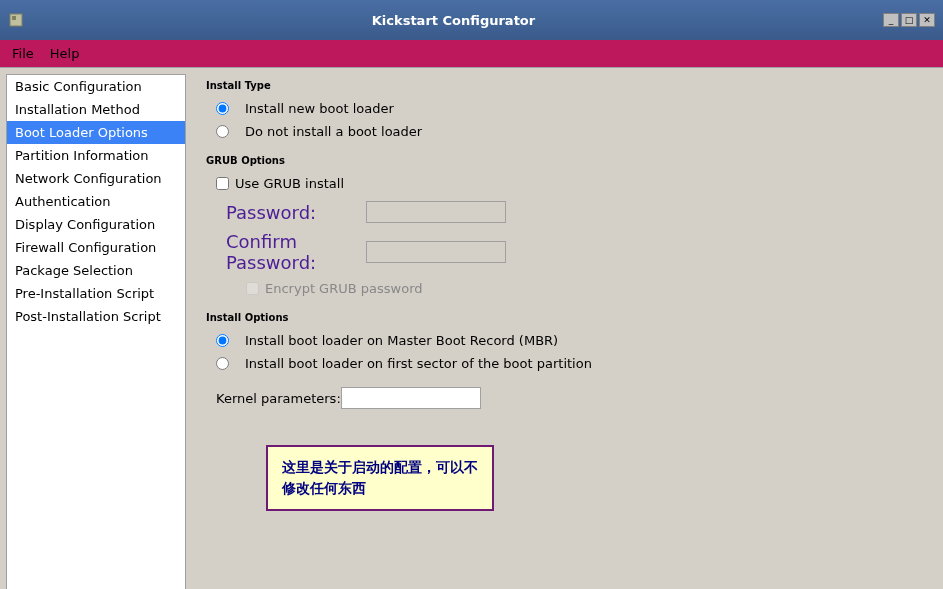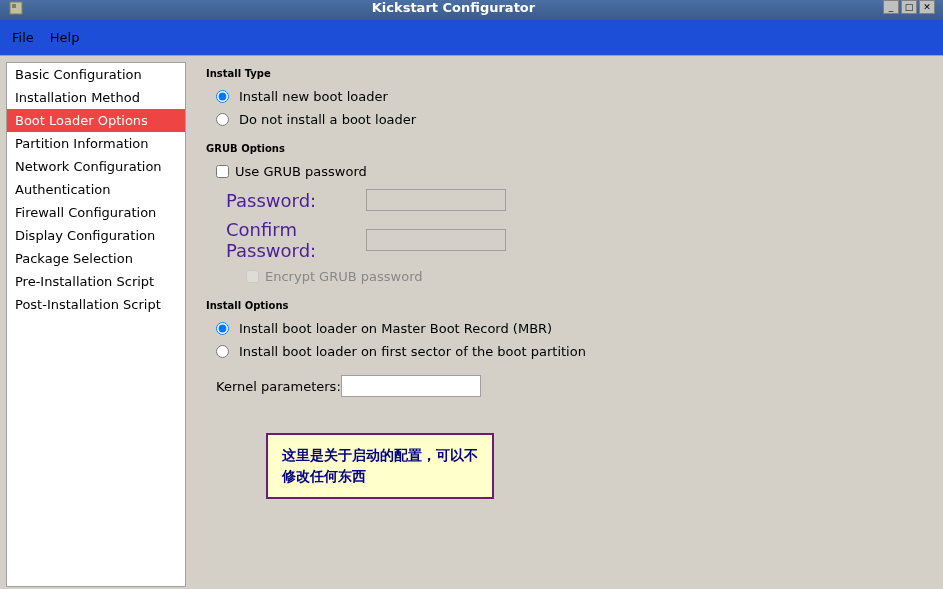--- a/index.html
+++ b/index.html
@@ -8,24 +8,25 @@
       font-size: 13px;
       background: #d4d0c8;
       width: 943px;
       height: 589px;
       overflow: hidden;
     }
 
     
     .title-bar {
       background: linear-gradient(to bottom, #4a6fa5 0%, #3a5a8a 100%);
-      height: 20px;
-      display: flex;
+      height: 40px;
+      display: flex;
+      align-items: center;
       justify-content: space-between;
-      padding: 0 8px;
+      padding: 8px 8px;
       user-select: none;
     }
     .title-bar-icon {
       width: 16px;
       height: 16px;
       display: flex;
       align-items: center;
     }
     .title-bar-title {
       color: white;
@@ -45,22 +46,22 @@
       border: 1px solid #808080;
       display: flex;
       align-items: center;
       justify-content: center;
       font-size: 9px;
       cursor: pointer;
     }
 
     
     .menu-bar {
-      background: #1d4ed8;
-      height: 36px;
+      background: #be185d;
+      height: 28px;
       display: flex;
       align-items: center;
       padding: 0 4px;
       border-bottom: 1px solid #a0a0a0;
     }
     .menu-item {
       padding: 2px 8px;
       cursor: pointer;
       font-size: 13px;
     }
@@ -81,21 +82,21 @@
       overflow: hidden;
     }
     .sidebar-item {
       padding: 4px 8px;
       cursor: pointer;
       font-size: 13px;
       color: #000;
       white-space: nowrap;
     }
     .sidebar-item.active {
-      background: #ef4444;
+      background: #3b82f6;
       color: white;
     }
 
     
     .content-panel {
       flex: 1;
       padding: 12px 20px;
       background: #d4d0c8;
       overflow-y: auto;
     }
@@ -110,21 +111,21 @@
     .radio-group {
       display: flex;
       flex-direction: column;
       gap: 8px;
       margin-bottom: 16px;
       padding-left: 10px;
     }
     .radio-row {
       display: flex;
       align-items: center;
-      gap: 10px;
+      gap: 16px;
     }
     .radio-row input[type=radio] {
       margin: 0;
     }
     .radio-row label {
       font-size: 13px;
       color: #000;
     }
     .radio-row.disabled label {
       color: #888;
@@ -240,22 +241,22 @@
 
 <div class="main-content">
 
   <div class="sidebar">
     <div class="sidebar-item">Basic Configuration</div>
     <div class="sidebar-item">Installation Method</div>
     <div class="sidebar-item active">Boot Loader Options</div>
     <div class="sidebar-item">Partition Information</div>
     <div class="sidebar-item">Network Configuration</div>
     <div class="sidebar-item">Authentication</div>
+    <div class="sidebar-item">Display Configuration</div>
     <div class="sidebar-item">Firewall Configuration</div>
-    <div class="sidebar-item">Display Configuration</div>
     <div class="sidebar-item">Package Selection</div>
     <div class="sidebar-item">Pre-Installation Script</div>
     <div class="sidebar-item">Post-Installation Script</div>
   </div>
 
   <div class="content-panel">
 
     <div class="section-title">Install Type</div>
     <div class="radio-group">
       <div class="radio-row">
@@ -265,21 +266,21 @@
       <div class="radio-row">
         <input type="radio" name="install_type" id="r2" style="">
         <label for="r2">Do not install a boot loader</label>
       </div>
     </div>
 
     <div class="grub-section">
       <div class="section-title">GRUB Options</div>
       <div class="checkbox-row" style="padding-left:10px;">
         <input type="checkbox" id="grubpw" style="">
-        <label for="grubpw">Use GRUB password</label>
+        <label for="grubpw">Use GRUB install</label>
       </div>
       <div class="form-row">
         <div class="form-label">Password:</div>
         <input type="password" class="form-input" disabled="" style="">
       </div>
       <div class="form-row">
         <div class="form-label">Confirm Password:</div>
         <input type="password" class="form-input" disabled="" style="">
       </div>
       <div class="checkbox-row disabled" style="padding-left:40px;">

